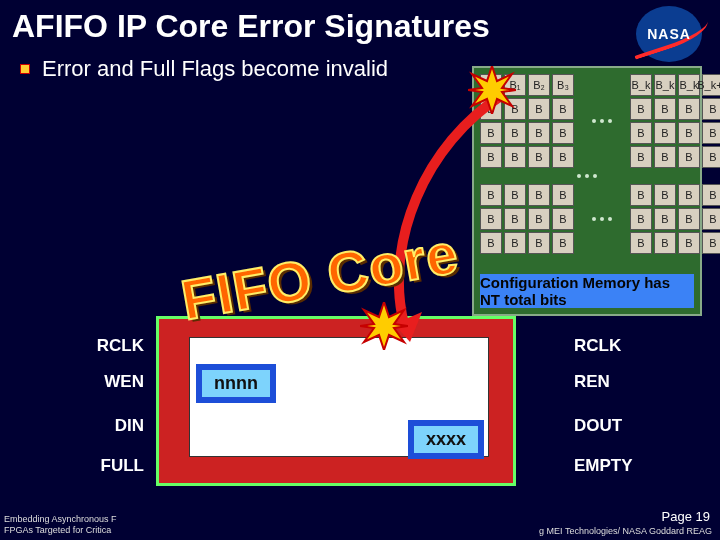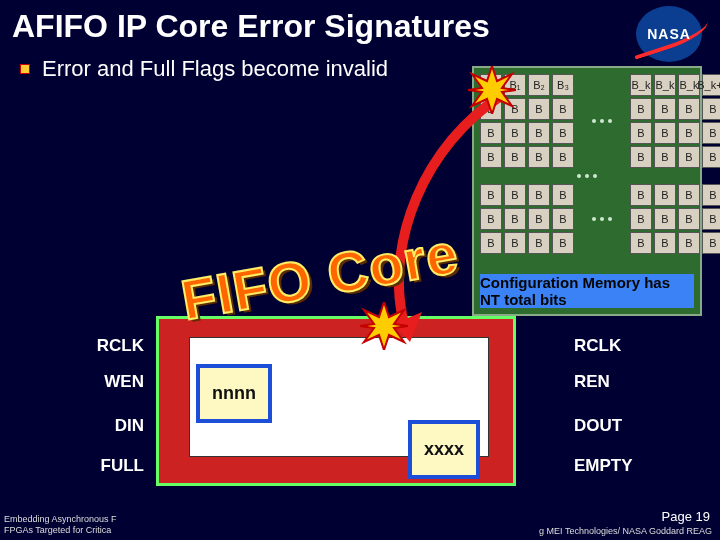--- a/index.html
+++ b/index.html
@@ -147,26 +147,26 @@
   .label-wclk { top: 20px; }
   .label-wen  { top: 56px; }
   .label-din  { top: 100px; }
   .label-full { top: 140px; }
   .label-rclk { top: 20px; }
   .label-ren  { top: 56px; }
   .label-dout { top: 100px; }
   .label-empty{ top: 140px; }
   .data-box {
     position: absolute;
-    background: #fef9c3;
+    background: #7dd3fc;
     color: #111;
     font-size: 18px;
     font-weight: bold;
-    padding: 15px 12px;
-    border: 4px solid #1d4ed8;
+    padding: 3px 12px;
+    border: 6px solid #1d4ed8;
   }
   .nnnn-box { left: 124px; top: 48px; }
   .xxxx-box { left: 336px; top: 104px; }
   
   .star {
     position: absolute;
     width: 48px; height: 48px;
     z-index: 6;
   }
   .star svg { width: 100%; height: 100%; }

